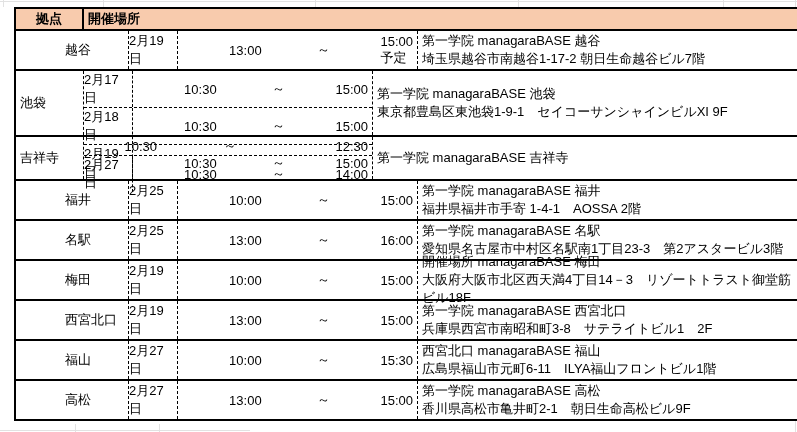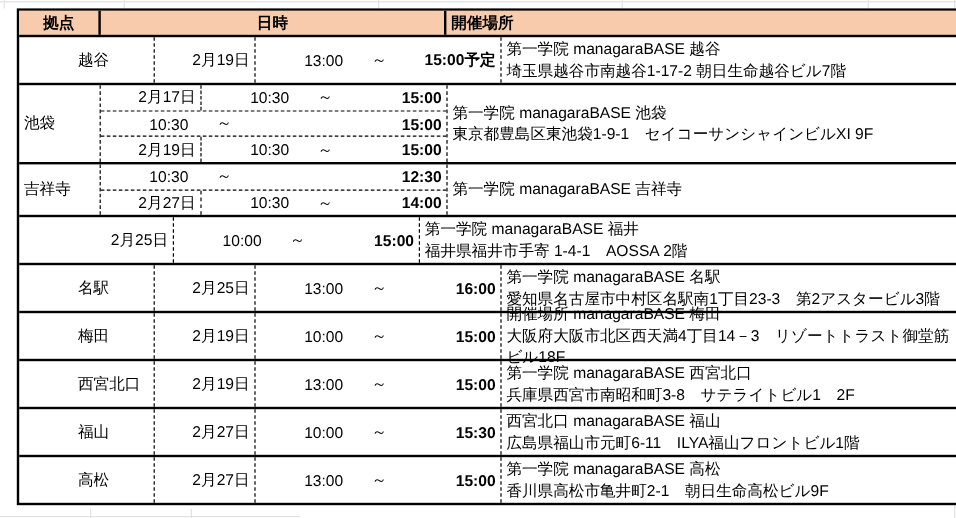--- a/index.html
+++ b/index.html
@@ -51,27 +51,27 @@
     padding-left: 4px;
   }
   .g-mid { width: 288px; display: flex; flex-direction: column; box-sizing: border-box; }
   .g-venue {
     flex: 1; box-sizing: border-box;
     border-left: 1px dashed #000;
     display: flex; flex-direction: column; justify-content: center;
     padding-left: 4px; line-height: 18px;
   }
 
-  .session { flex: 1; display: flex; }
+  .session { flex: 1; display: flex; gap: 43px; }
   .session + .session { border-top: 1px dashed #000; }
   .session > div { display: flex; align-items: center; box-sizing: border-box; }
   .c-date  { width: 84px; border-right: 1px dashed #000; justify-content: flex-end; padding-right: 4px; }
   .c-start { width: 78px; justify-content: flex-end; padding-right: 5px; }
   .c-tilde { width: 50px; justify-content: center; }
-  .c-end   { flex: 1; justify-content: flex-end; padding-right: 4px; font-weight: bold; }
+  .c-end   { flex: 1; justify-content: flex-end; padding-right: 4px; }
 
   .h38 { height: 38px; padding-left: 45px; }
   .h64 { height: 64px; }
   .h42 { height: 42px; }
 </style>
 </head>
 <body>
 
 <div class="stage">
 
@@ -87,21 +87,20 @@
   <div class="gl" style="left:790px;top:279px;width:7px;height:1px"></div>
   <div class="gl" style="left:790px;top:371px;width:7px;height:1px"></div>
   <div class="gl" style="left:75px;top:424px;width:1px;height:8px"></div>
   <div class="gl" style="left:159px;top:424px;width:1px;height:8px"></div>
   <div class="gl" style="left:0;top:430px;width:250px;height:1px"></div>
 
   <div class="sheet-table">
 
     <div class="header-row">
       <div class="h-loc">拠点</div>
-      <div class="h-mid">日時</div>
       <div class="h-venue">開催場所</div>
     </div>
 
     <div class="group h38">
       <div class="g-loc">越谷</div>
       <div class="g-mid">
         <div class="session">
           <div class="c-date">2月19日</div>
           <div class="c-start">13:00</div>
           <div class="c-tilde">～</div>
@@ -117,20 +116,21 @@
     <div class="group sep h64">
       <div class="g-loc">池袋</div>
       <div class="g-mid">
         <div class="session">
           <div class="c-date">2月17日</div>
           <div class="c-start">10:30</div>
           <div class="c-tilde">～</div>
           <div class="c-end">15:00</div>
         </div>
         <div class="session">
+          <div class="c-date">2月18日</div>
           <div class="c-start">10:30</div>
           <div class="c-tilde">～</div>
           <div class="c-end">15:00</div>
         </div>
         <div class="session">
           <div class="c-date">2月19日</div>
           <div class="c-start">10:30</div>
           <div class="c-tilde">～</div>
           <div class="c-end">15:00</div>
         </div>
@@ -155,20 +155,21 @@
           <div class="c-tilde">～</div>
           <div class="c-end">14:00</div>
         </div>
       </div>
       <div class="g-venue">
         <div>第一学院 managaraBASE 吉祥寺</div>
       </div>
     </div>
 
     <div class="group sep h38">
+      <div class="g-loc">福井</div>
       <div class="g-mid">
         <div class="session">
           <div class="c-date">2月25日</div>
           <div class="c-start">10:00</div>
           <div class="c-tilde">～</div>
           <div class="c-end">15:00</div>
         </div>
       </div>
       <div class="g-venue">
         <div>第一学院 managaraBASE 福井</div>

